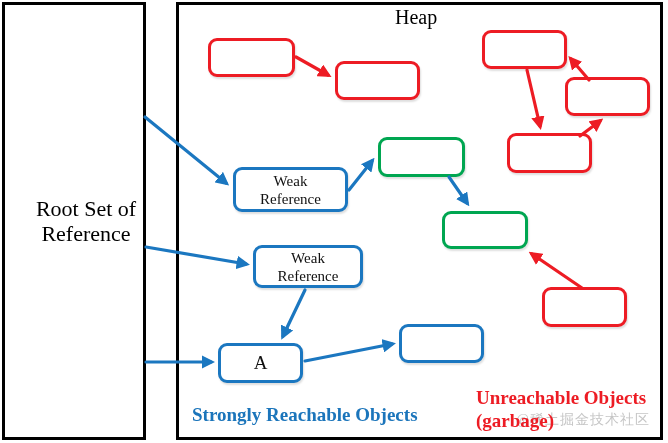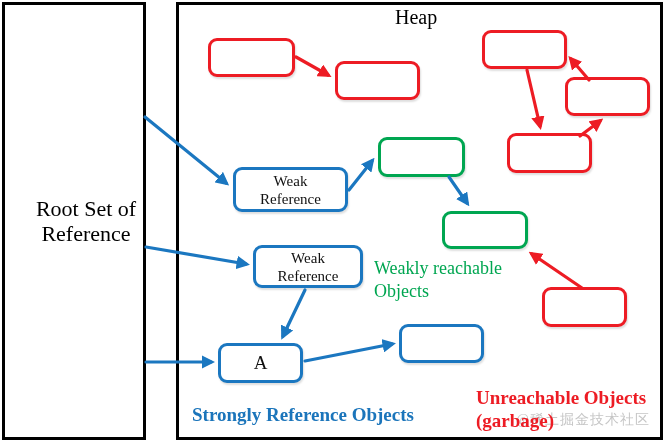--- a/index.html
+++ b/index.html
@@ -71,25 +71,21 @@
   </div>
   <div class="obj blue-obj wr-label" style="left:253px;top:245px;width:110px;height:43px;">
     <div>Weak</div>
     <div>Reference</div>
   </div>
   <div class="obj blue-obj a-label" style="left:218px;top:343px;width:85px;height:40px;">
     <div>A</div>
   </div>
   <div class="obj blue-obj" style="left:399px;top:324px;width:85px;height:39px;"></div>
 
-  <div class="caption cap-green">
-    <div>Weakly reachable</div>
-    <div>Objects</div>
-  </div>
-  <div class="caption cap-blue">Strongly Reference Objects</div>
+  <div class="caption cap-blue">Strongly Reachable Objects</div>
   <div class="caption cap-red">
     <div>Unreachable Objects</div>
     <div>(garbage)</div>
   </div>
 
   <div class="watermark">@稀土掘金技术社区</div>
 
   <svg class="arrows" width="668" height="443" viewBox="0 0 668 443">
     <defs>
       <marker id="mb" viewBox="0 0 10 10" refX="7" refY="5" markerWidth="4.2" markerHeight="4.2" orient="auto">

